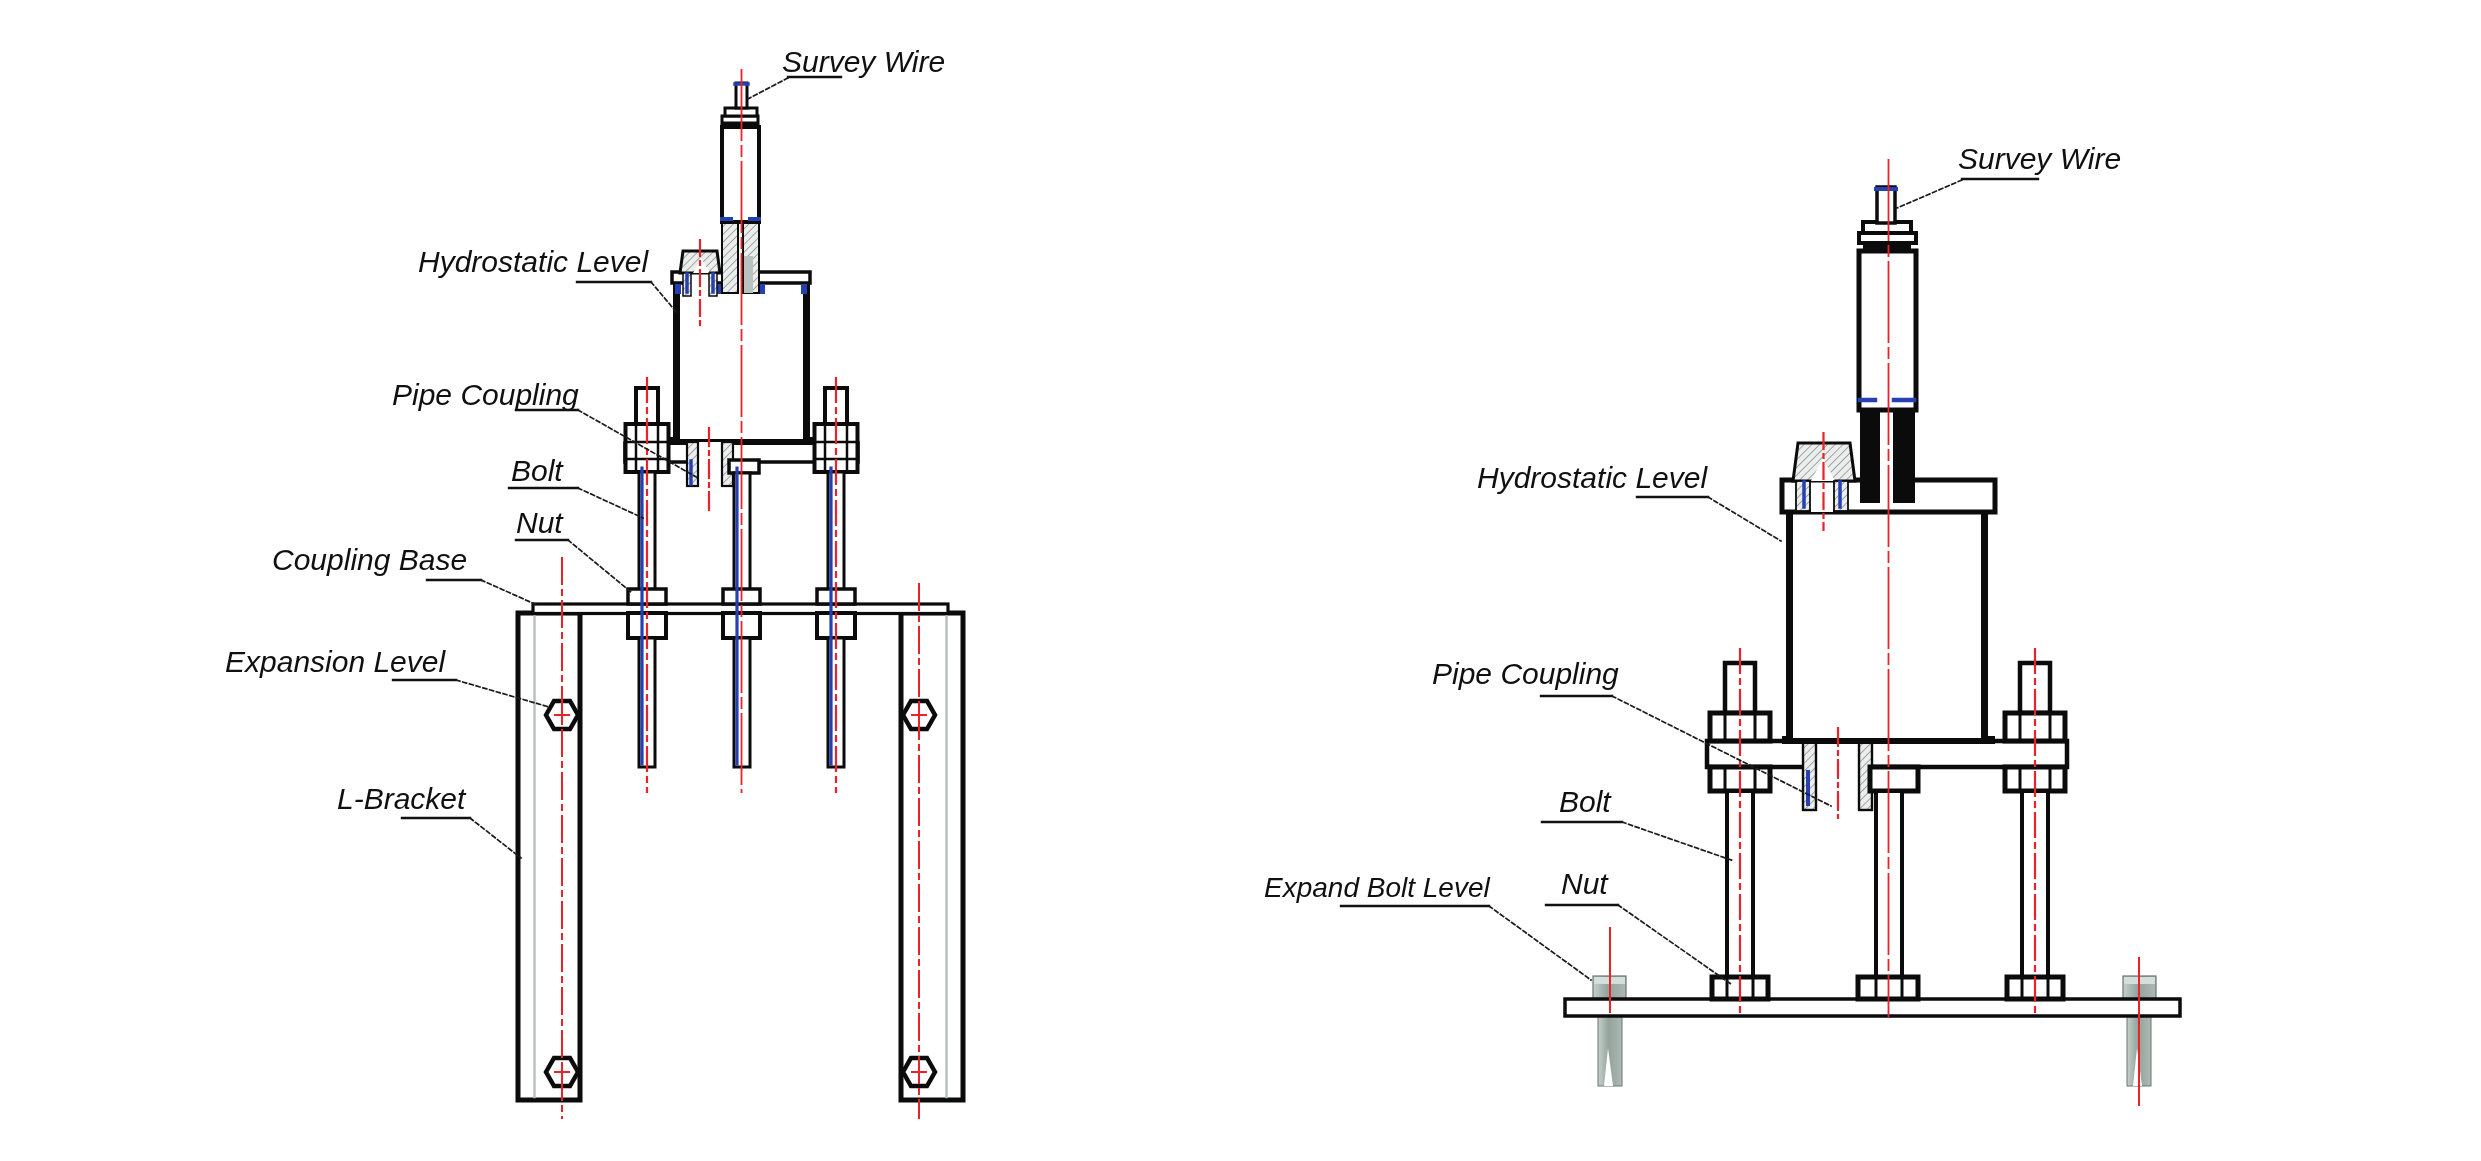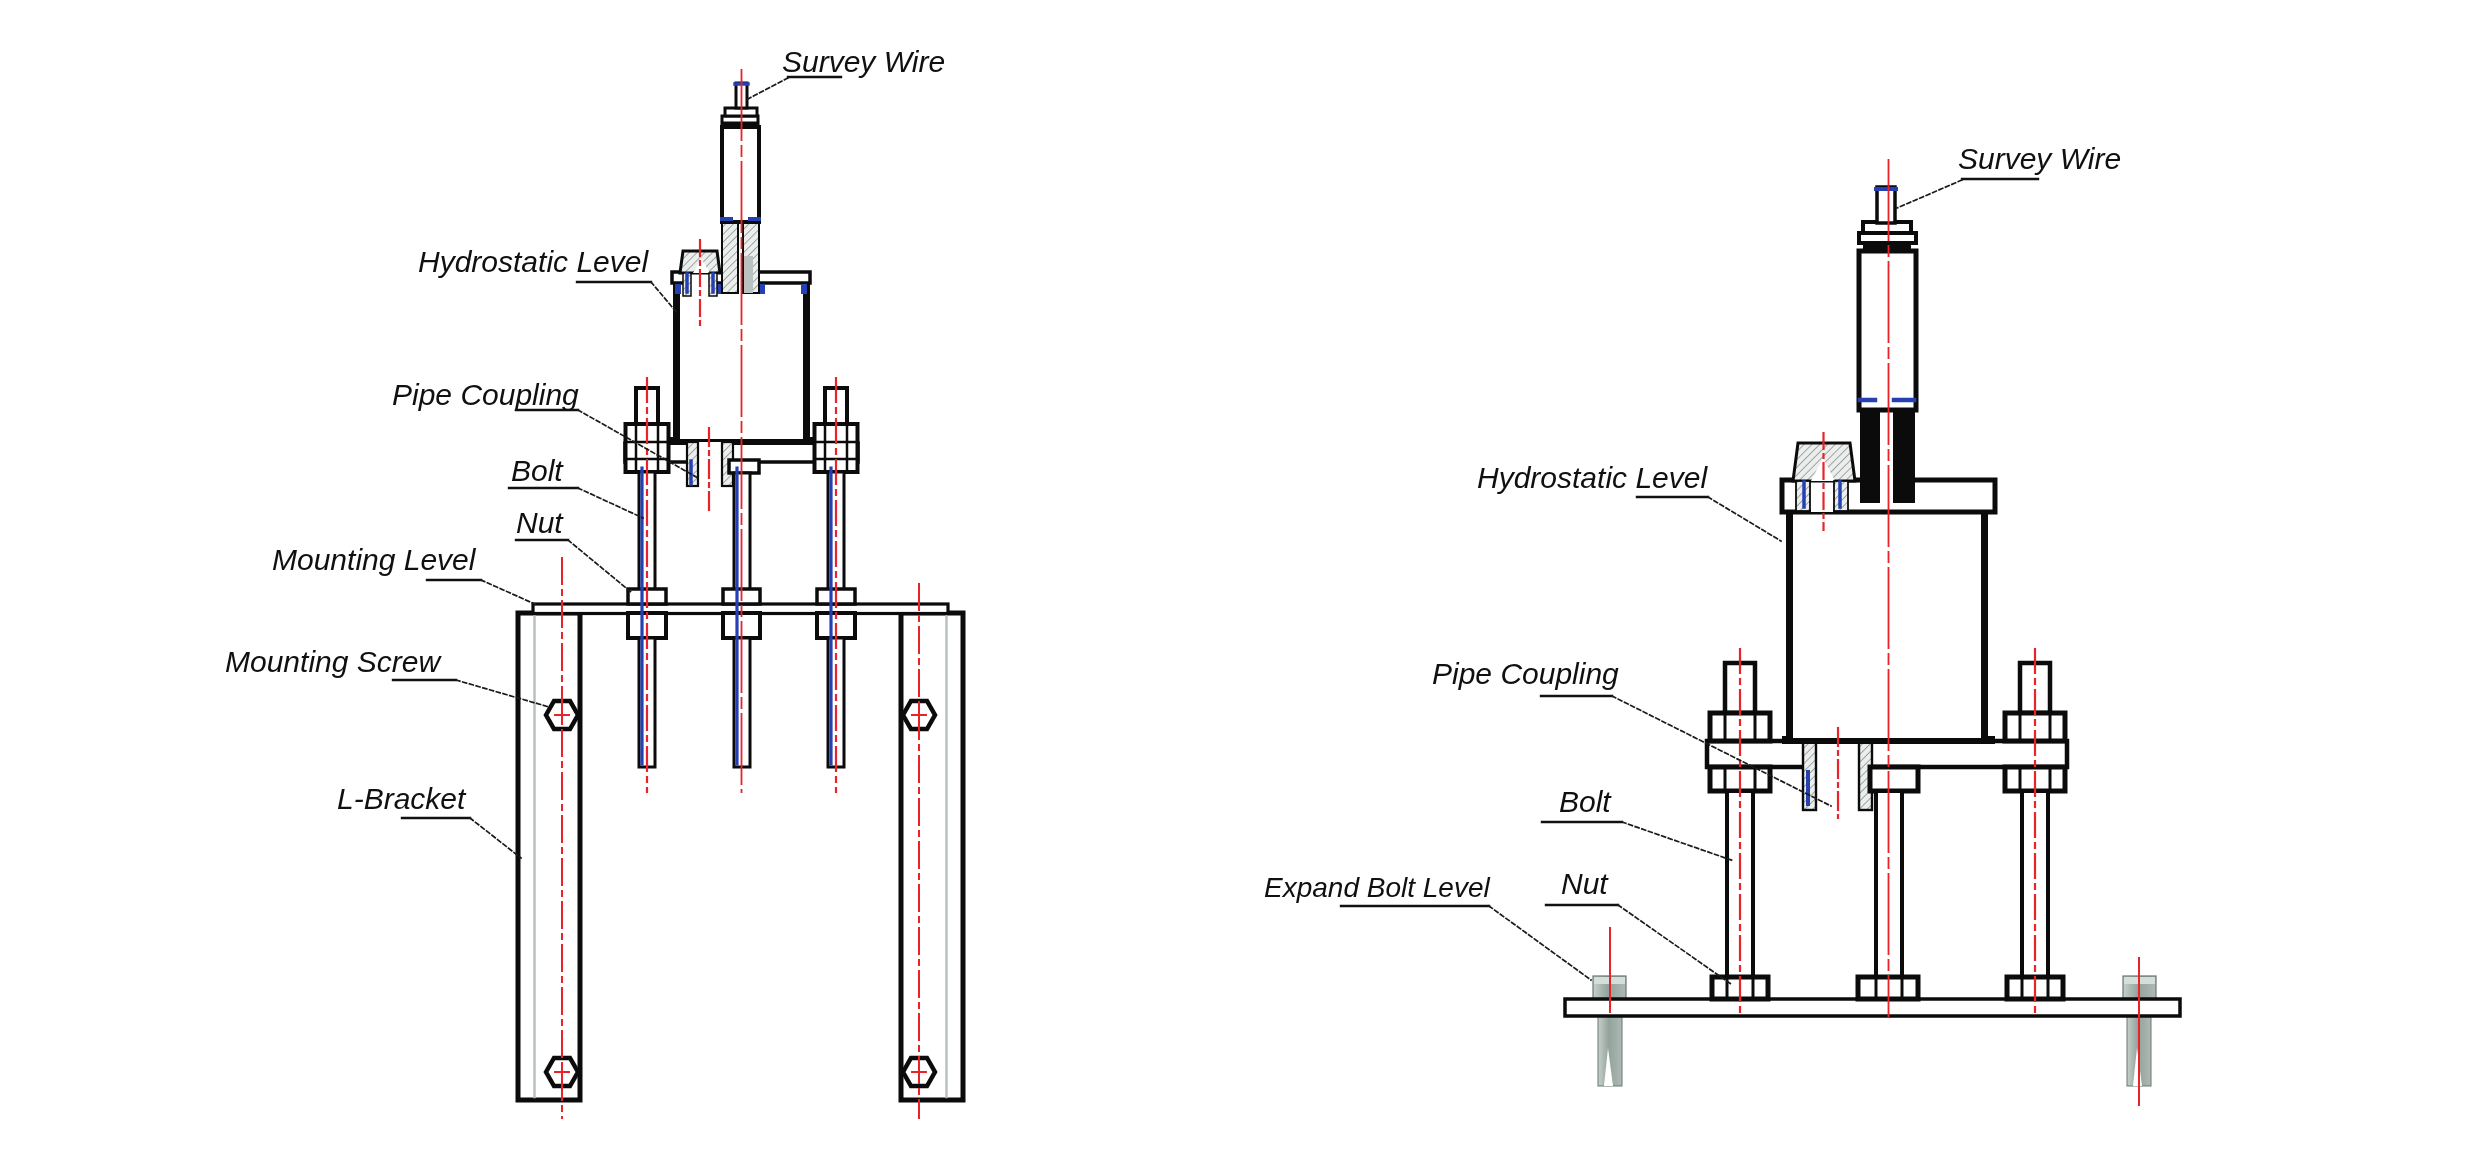--- a/index.html
+++ b/index.html
@@ -302,22 +302,22 @@
       <path d="M1489,906 L1591,980" stroke="#1b1b1b" stroke-width="1.7" stroke-dasharray="4 3"></path>
     </g>
   </g>
 </svg>
 
 <div class="lbl" style="left:782px;top:46px;">Survey Wire</div>
 <div class="lbl" style="left:418px;top:246px;">Hydrostatic Level</div>
 <div class="lbl" style="left:392px;top:379px;">Pipe Coupling</div>
 <div class="lbl" style="left:511px;top:455px;">Bolt</div>
 <div class="lbl" style="left:516px;top:507px;">Nut</div>
-<div class="lbl" style="left:272px;top:544px;">Mounting Level</div>
-<div class="lbl" style="left:225px;top:646px;">Mounting Screw</div>
+<div class="lbl" style="left:272px;top:544px;">Coupling Base</div>
+<div class="lbl" style="left:225px;top:646px;">Expansion Level</div>
 <div class="lbl" style="left:337px;top:783px;">L-Bracket</div>
 
 <div class="lbl" style="left:1958px;top:143px;">Survey Wire</div>
 <div class="lbl" style="left:1477px;top:462px;">Hydrostatic Level</div>
 <div class="lbl" style="left:1432px;top:658px;">Pipe Coupling</div>
 <div class="lbl" style="left:1559px;top:786px;">Bolt</div>
 <div class="lbl" style="left:1561px;top:868px;">Nut</div>
 <div class="lbl small" style="left:1264px;top:873px;">Expand Bolt Level</div>
 
 </div>

